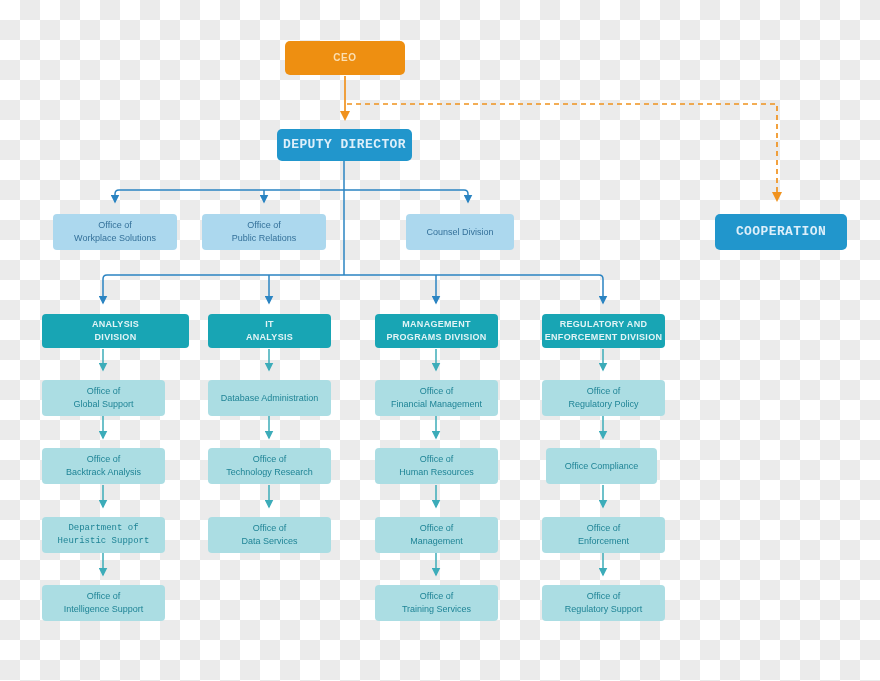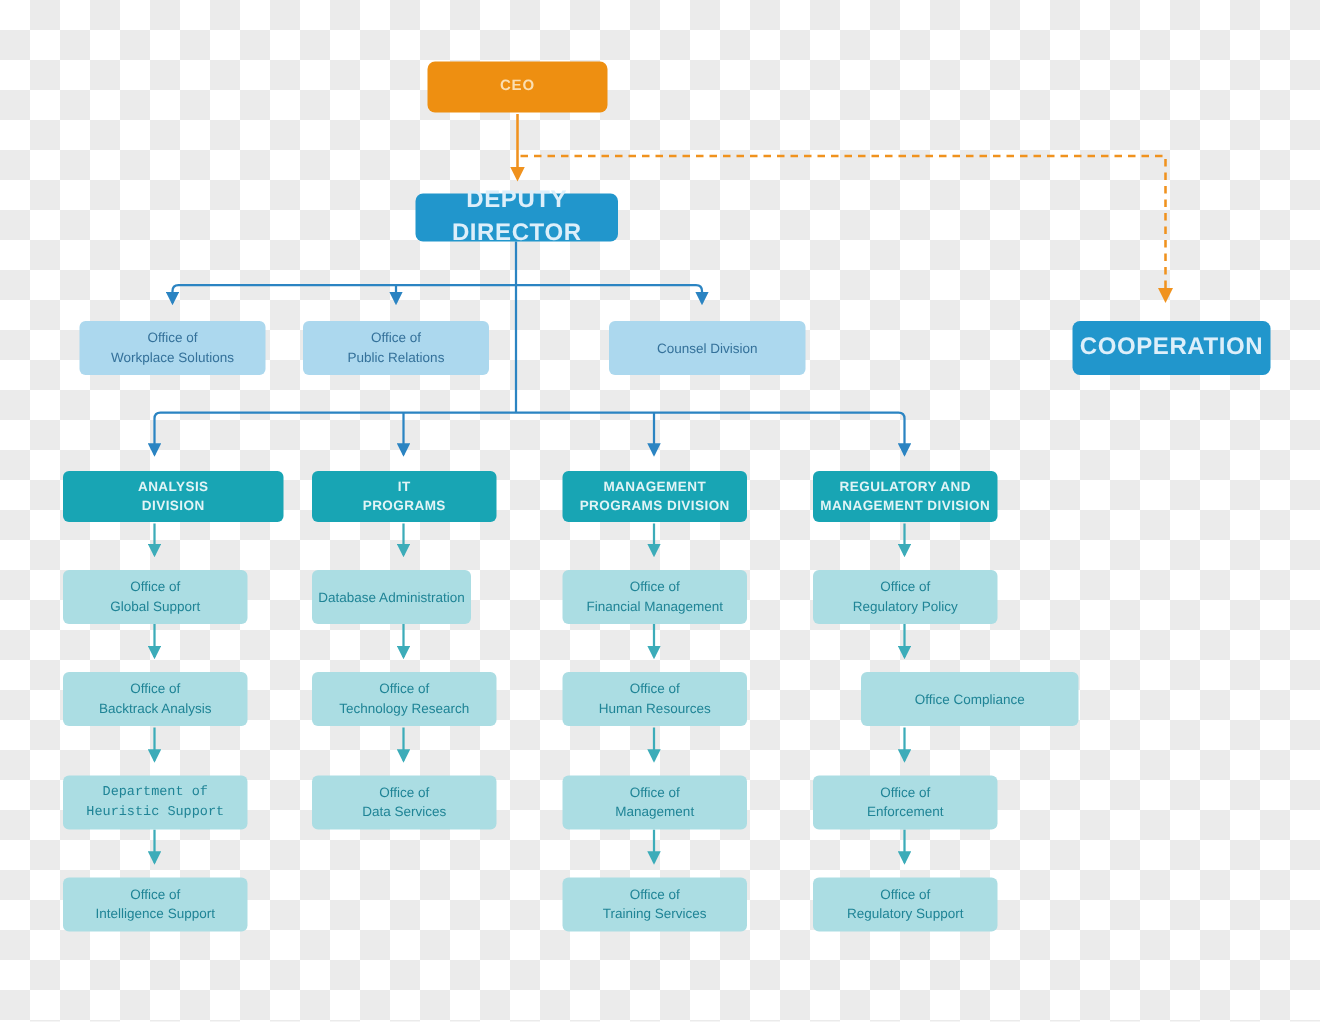--- a/index.html
+++ b/index.html
@@ -40,23 +40,24 @@
   .node.ceo {
     background: #ee8f11;
     color: #fbdfb2;
     font-size: 10px;
     font-weight: 700;
     letter-spacing: 0.6px;
   }
   .node.primary {
     background: #2196cc;
     color: #ddeffa;
-    font-size: 16px;
+    font-size: 13px;
     font-weight: 700;
     letter-spacing: 0.4px;
+    font-family: Liberation Mono, monospace;
   }
   .node.staff {
     background: #acd8ee;
     color: #34719a;
     font-size: 9px;
     border-radius: 4px;
   }
   .node.division {
     background: #18a5b4;
     color: #e2f4f6;
@@ -151,21 +152,21 @@
   <div class="node staff" style="left:53px; top:214px; width:124px; height:36px;">
     <span>Office of
 Workplace Solutions</span>
   </div>
 
   <div class="node staff" style="left:202px; top:214px; width:124px; height:36px;">
     <span>Office of
 Public Relations</span>
   </div>
 
-  <div class="node staff" style="left:406px; top:214px; width:131px; height:36px;">
+  <div class="node staff" style="left:406px; top:214px; width:108px; height:36px;">
     <span>Counsel Division</span>
   </div>
 
   <div class="node primary" style="left:715px; top:214px; width:132px; height:36px;">
     <span>COOPERATION</span>
   </div>
 
   <div class="node division" style="left:42px; top:314px; width:147px; height:34px;">
     <span>ANALYSIS
 DIVISION</span>
@@ -182,23 +183,23 @@
     <span>Department of
 Heuristic Support</span>
   </div>
   <div class="node office" style="left:42px; top:585px; width:123px; height:36px;">
     <span>Office of
 Intelligence Support</span>
   </div>
 
   <div class="node division" style="left:208px; top:314px; width:123px; height:34px;">
     <span>IT
-PROGRAMS</span>
-  </div>
-  <div class="node office" style="left:208px; top:380px; width:106px; height:36px;text-align:center;">
+ANALYSIS</span>
+  </div>
+  <div class="node office" style="left:208px; top:380px; width:123px; height:36px;text-align:center;">
     <span>Database Administration</span>
   </div>
   <div class="node office" style="left:208px; top:448px; width:123px; height:36px;">
     <span>Office of
 Technology Research</span>
   </div>
   <div class="node office" style="left:208px; top:517px; width:123px; height:36px;">
     <span>Office of
 Data Services</span>
   </div>
@@ -219,27 +220,27 @@
     <span>Office of
 Management</span>
   </div>
   <div class="node office" style="left:375px; top:585px; width:123px; height:36px;">
     <span>Office of
 Training Services</span>
   </div>
 
   <div class="node division" style="left:542px; top:314px; width:123px; height:34px;">
     <span>REGULATORY AND
-MANAGEMENT DIVISION</span>
+ENFORCEMENT DIVISION</span>
   </div>
   <div class="node office" style="left:542px; top:380px; width:123px; height:36px;">
     <span>Office of
 Regulatory Policy</span>
   </div>
-  <div class="node office" style="left:574px; top:448px; width:145px; height:36px;">
+  <div class="node office" style="left:546px; top:448px; width:111px; height:36px;">
     <span>Office Compliance</span>
   </div>
   <div class="node office" style="left:542px; top:517px; width:123px; height:36px;">
     <span>Office of
 Enforcement</span>
   </div>
   <div class="node office" style="left:542px; top:585px; width:123px; height:36px;">
     <span>Office of
 Regulatory Support</span>
   </div>

